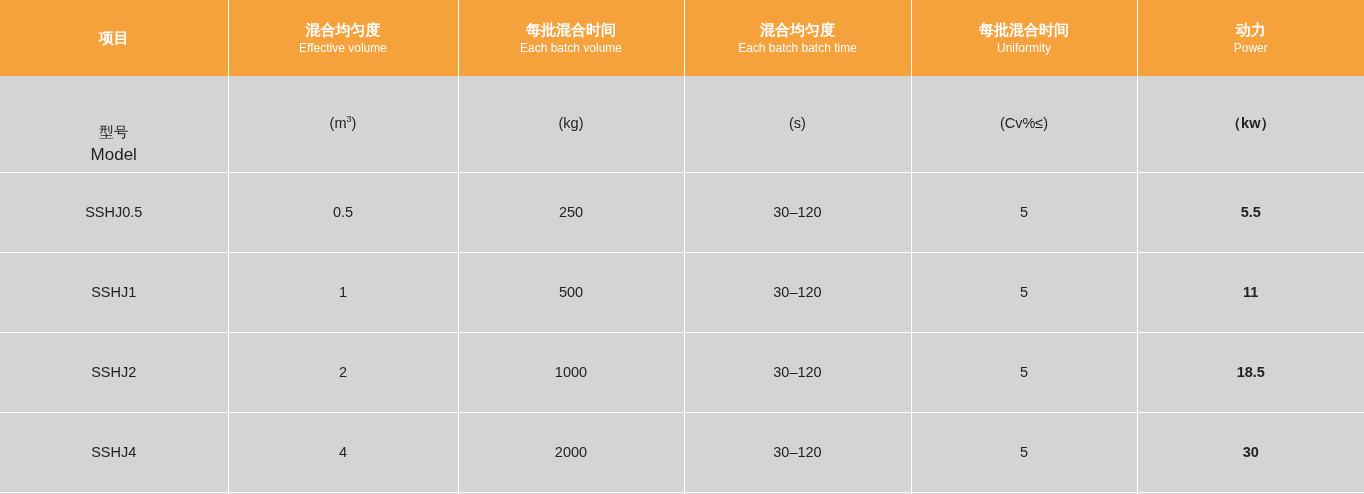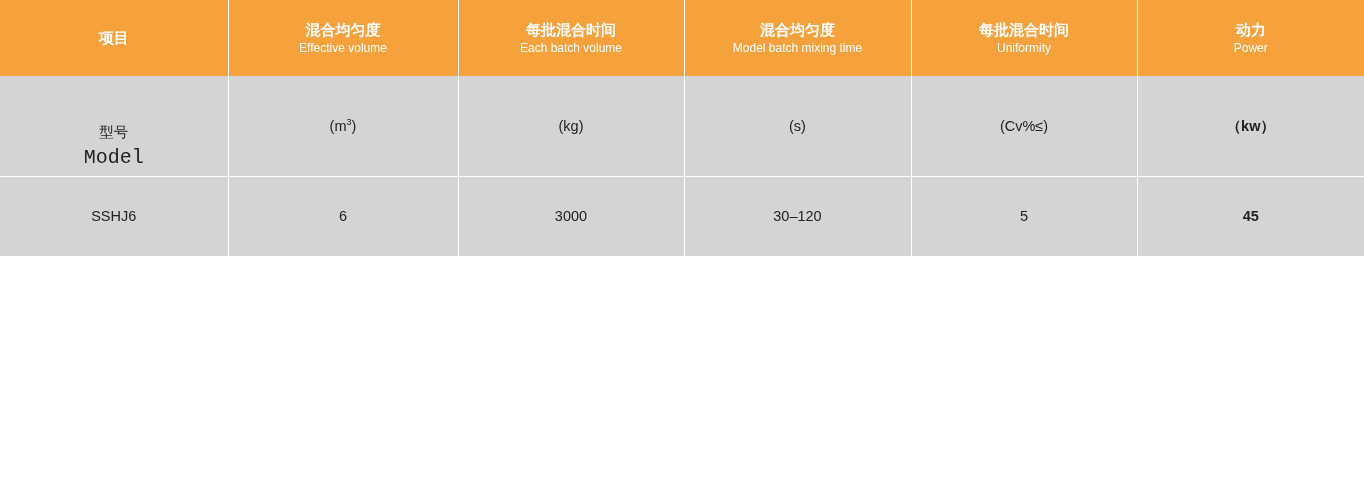--- a/index.html
+++ b/index.html
@@ -50,21 +50,21 @@
     height: 71px;
     padding: 4px 6px;
     text-align: center;
     vertical-align: middle;
     border-right: 1px solid #ffffff;
     border-bottom: 1px solid #ffffff;
   }
   tbody td:last-child { border-right: none; font-weight: bold; }
   tbody tr:last-child td { border-bottom: none; }
   tbody td .cn { display: block; font-size: 14.5px; margin-top: 42px; }
-  tbody td .en { display: block; font-size: 20px; font-family: Liberation Mono, monospace; }
+  tbody td .en { display: block; font-size: 17px; }
   sup { font-size: 9px; vertical-align: super; }
 </style>
 </head>
 <body>
 
 <table class="spec-table">
   <colgroup>
     <col class="c0">
       <col class="c1">
       <col class="c2">
@@ -80,21 +80,21 @@
       <th>
         <span class="cn">混合均匀度</span>
         <span class="en">Effective volume</span>
       </th>
       <th>
         <span class="cn">每批混合时间</span>
         <span class="en">Each batch volume</span>
       </th>
       <th>
         <span class="cn">混合均匀度</span>
-        <span class="en">Model batch mixing time</span>
+        <span class="en">Each batch batch time</span>
       </th>
       <th>
         <span class="cn">每批混合时间</span>
         <span class="en">Uniformity</span>
       </th>
       <th>
         <span class="cn">动力</span>
         <span class="en">Power</span>
       </th>
     </tr>
@@ -108,20 +108,52 @@
       <td>
         <span>(m</span><sup>3</sup><span>)</span>
       </td>
       <td>(kg)</td>
       <td>(s)</td>
       <td>(Cv%≤)</td>
       <td>（kw）</td>
     </tr>
 
     <tr>
+      <td>SSHJ0.5</td>
+      <td>0.5</td>
+      <td>250</td>
+      <td>30–120</td>
+      <td>5</td>
+      <td>5.5</td>
+    </tr>
+    <tr>
+      <td>SSHJ1</td>
+      <td>1</td>
+      <td>500</td>
+      <td>30–120</td>
+      <td>5</td>
+      <td>11</td>
+    </tr>
+    <tr>
+      <td>SSHJ2</td>
+      <td>2</td>
+      <td>1000</td>
+      <td>30–120</td>
+      <td>5</td>
+      <td>18.5</td>
+    </tr>
+    <tr>
+      <td>SSHJ4</td>
+      <td>4</td>
+      <td>2000</td>
+      <td>30–120</td>
+      <td>5</td>
+      <td>30</td>
+    </tr>
+    <tr>
       <td>SSHJ6</td>
       <td>6</td>
       <td>3000</td>
       <td>30–120</td>
       <td>5</td>
       <td>45</td>
     </tr>
   </tbody>
 </table>
 

